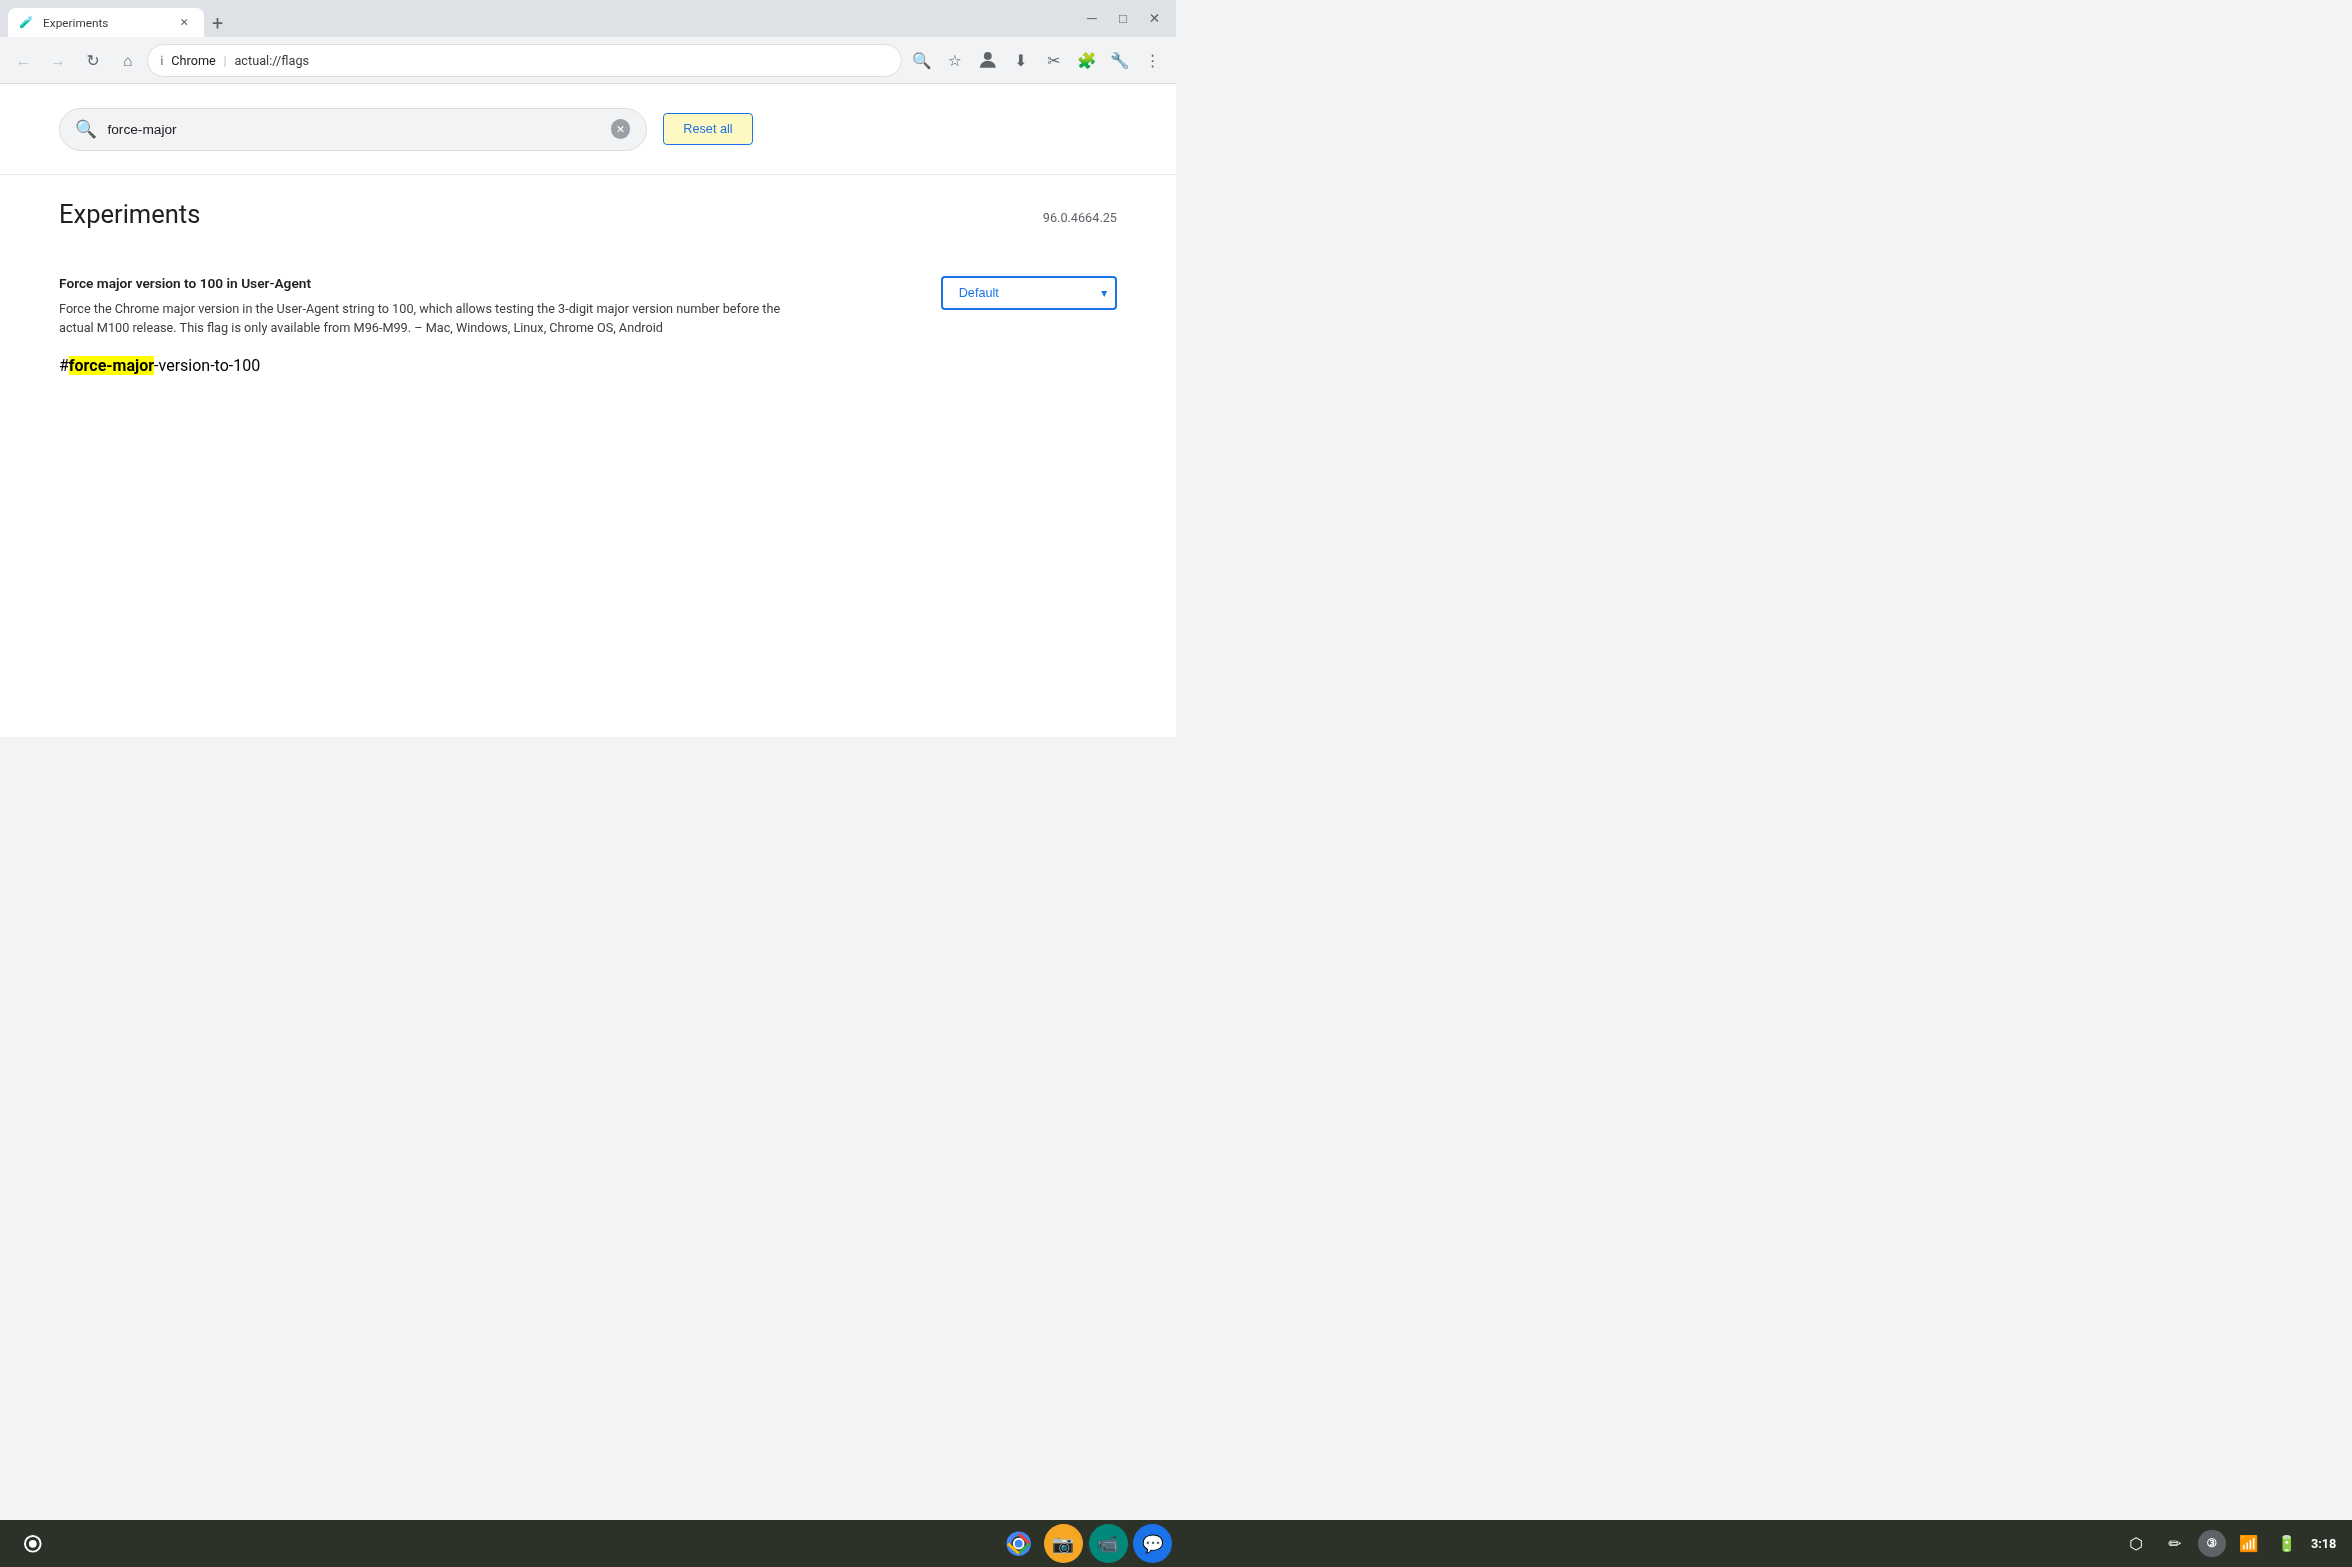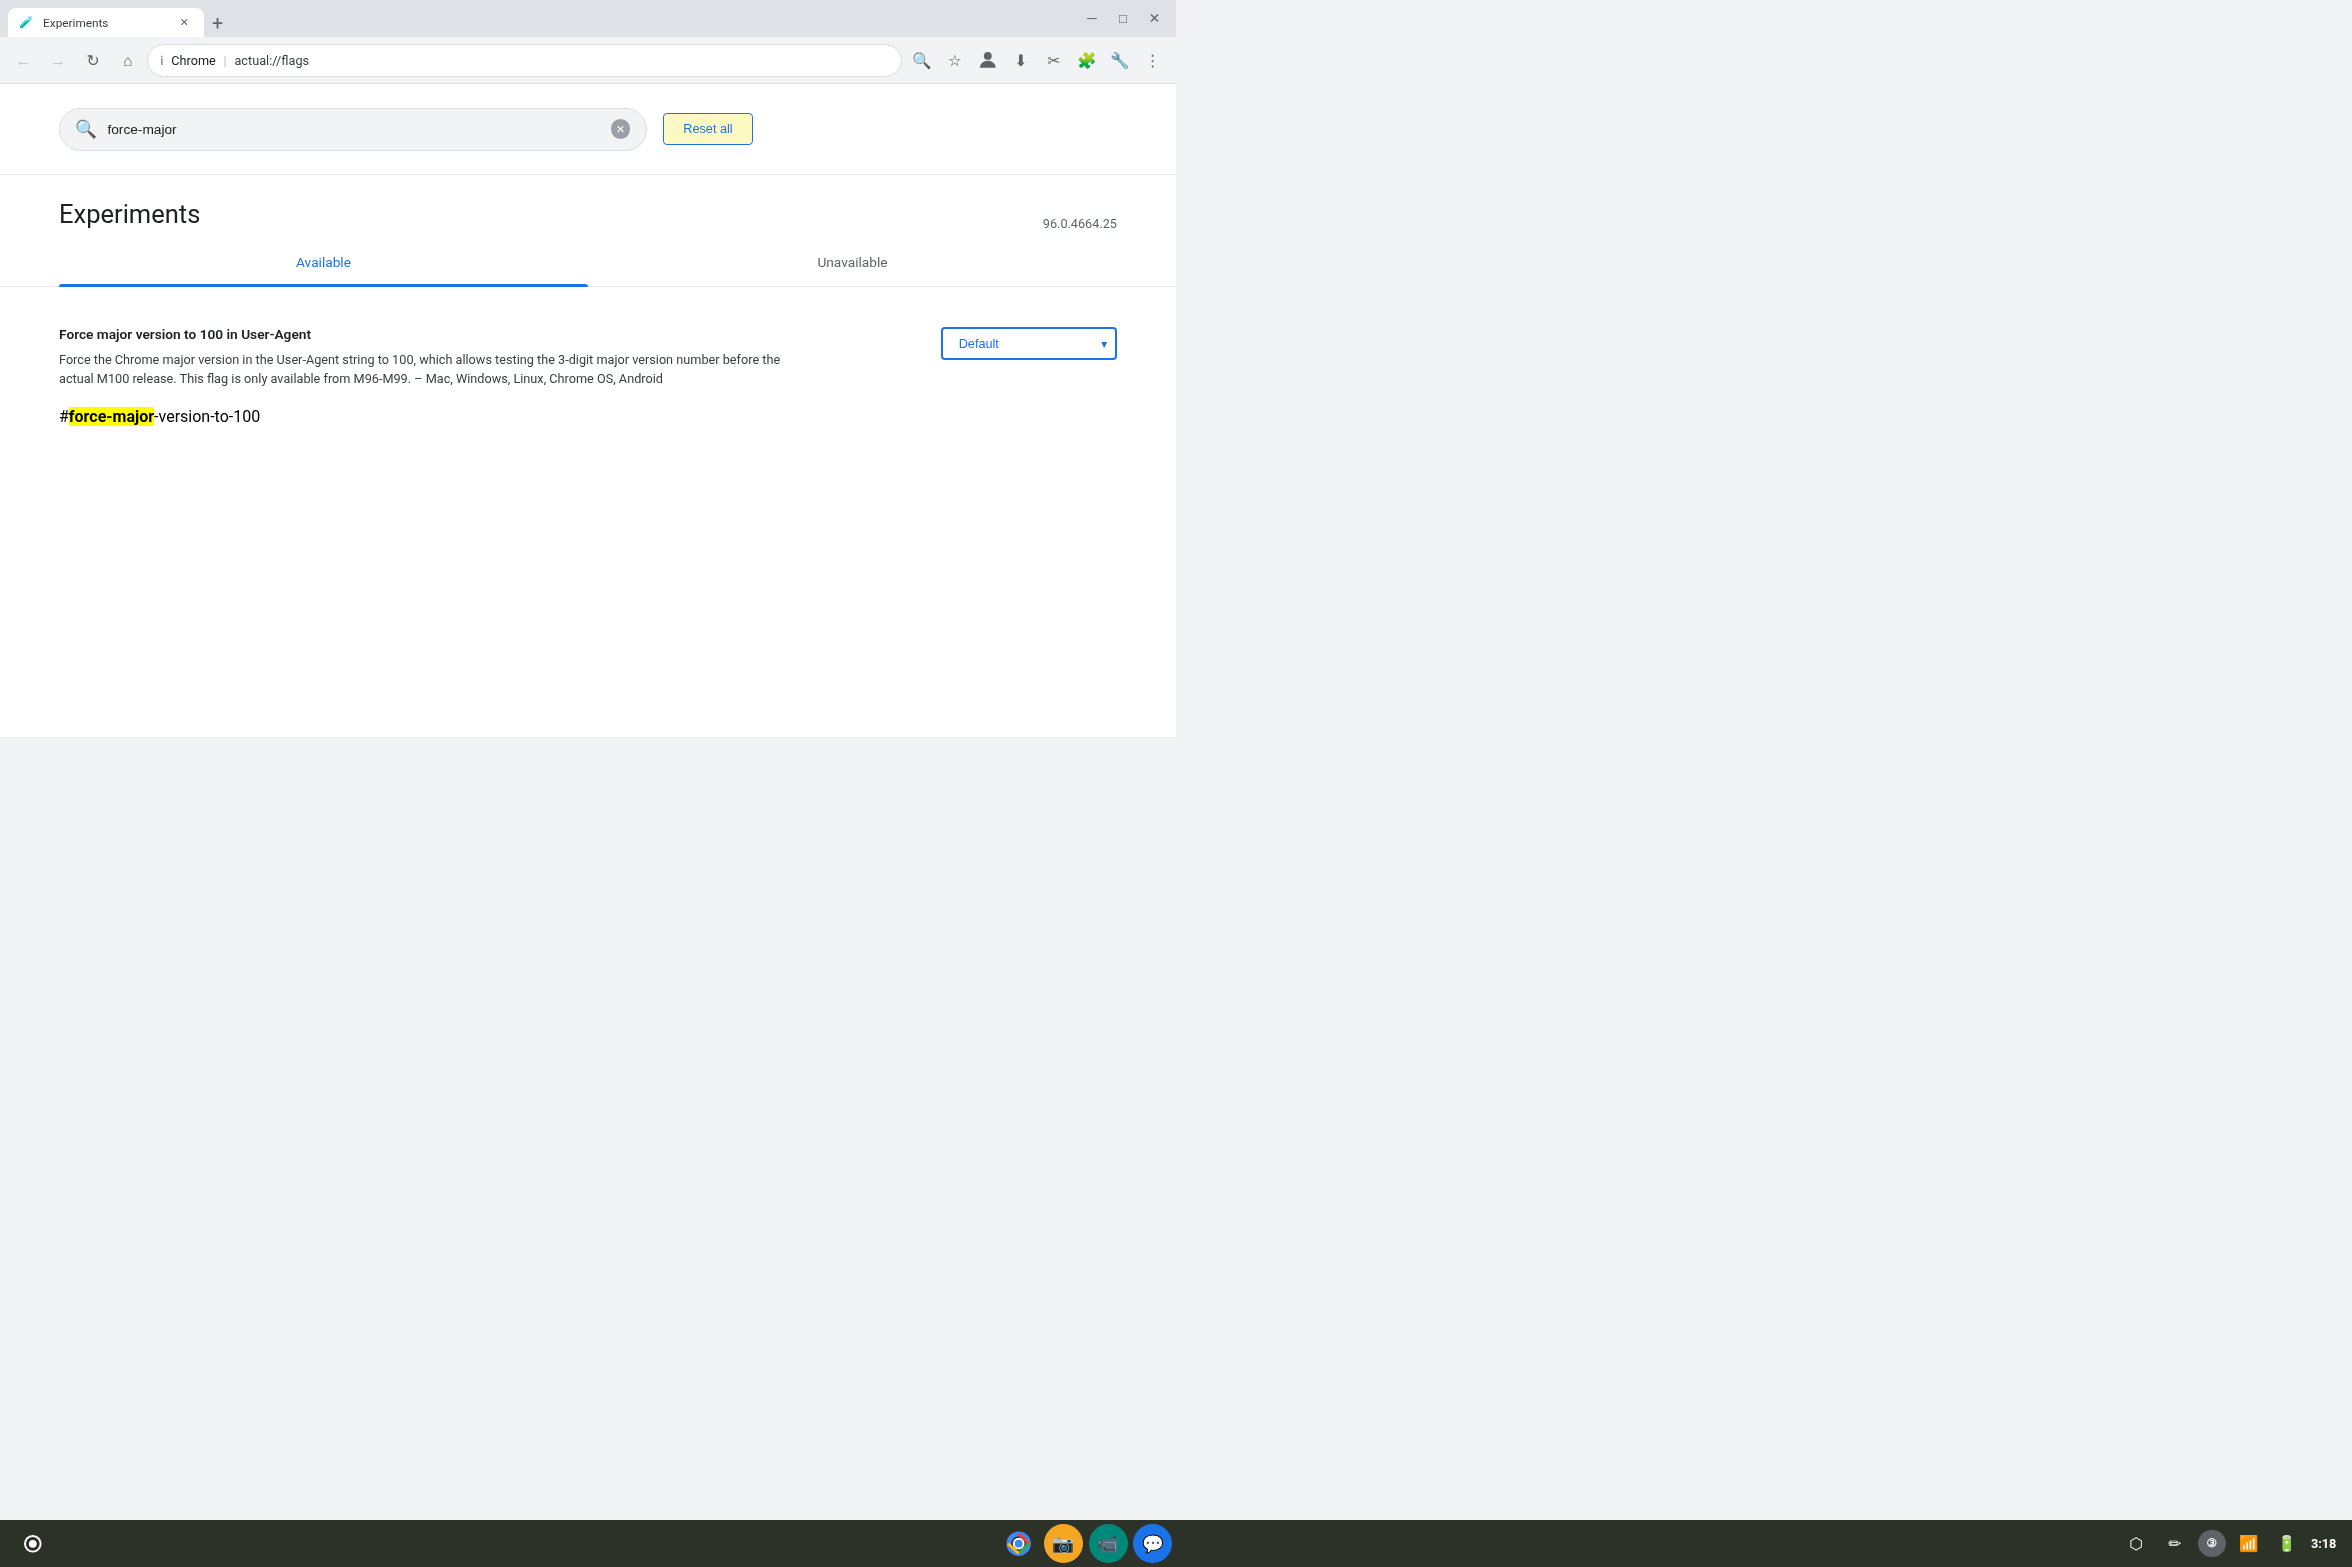--- a/index.html
+++ b/index.html
@@ -204,21 +204,21 @@
       justify-content: space-between;
     }
     .experiments-title {
       font-size: 25.5px;
       font-weight: 400;
       color: #202124;
     }
     .version-number {
       font-size: 12.7px;
       color: #5f6368;
-      margin-top: 17px;
+      margin-top: 11px;
     }
 
     
     .tabs-container {
       padding: 0 59px;
       border-bottom: 1px solid #e8eaed;
     }
     .tabs-row {
       display: flex;
       gap: 0;
@@ -421,30 +421,20 @@
       <div class="search-clear">✕</div>
     </div>
     <button class="reset-all-btn">Reset all</button>
   </div>
 
   <div class="experiments-header">
     <h1 class="experiments-title">Experiments</h1>
     <span class="version-number">96.0.4664.25</span>
   </div>
 
-  <div class="tabs-container">
-    <div class="tabs-row">
-      <div class="tab-item active">
-        <span>Available</span>
-      </div>
-      <div class="tab-item">
-        <span>Unavailable</span>
-      </div>
-    </div>
-  </div>
 
   <div class="flags-list">
     <div class="flag-item">
       <div class="flag-content">
         <div class="flag-title">Force major version to 100 in User-Agent</div>
         <div class="flag-description">Force the Chrome major version in the User-Agent string to 100, which allows testing the 3-digit major version number before the actual M100 release. This flag is only available from M96-M99. – Mac, Windows, Linux, Chrome OS, Android</div>
         <div>
           <a class="flag-link" href="#">
             <span>#</span><span class="flag-highlight">force-major</span><span>-version-to-100</span>
           </a>

